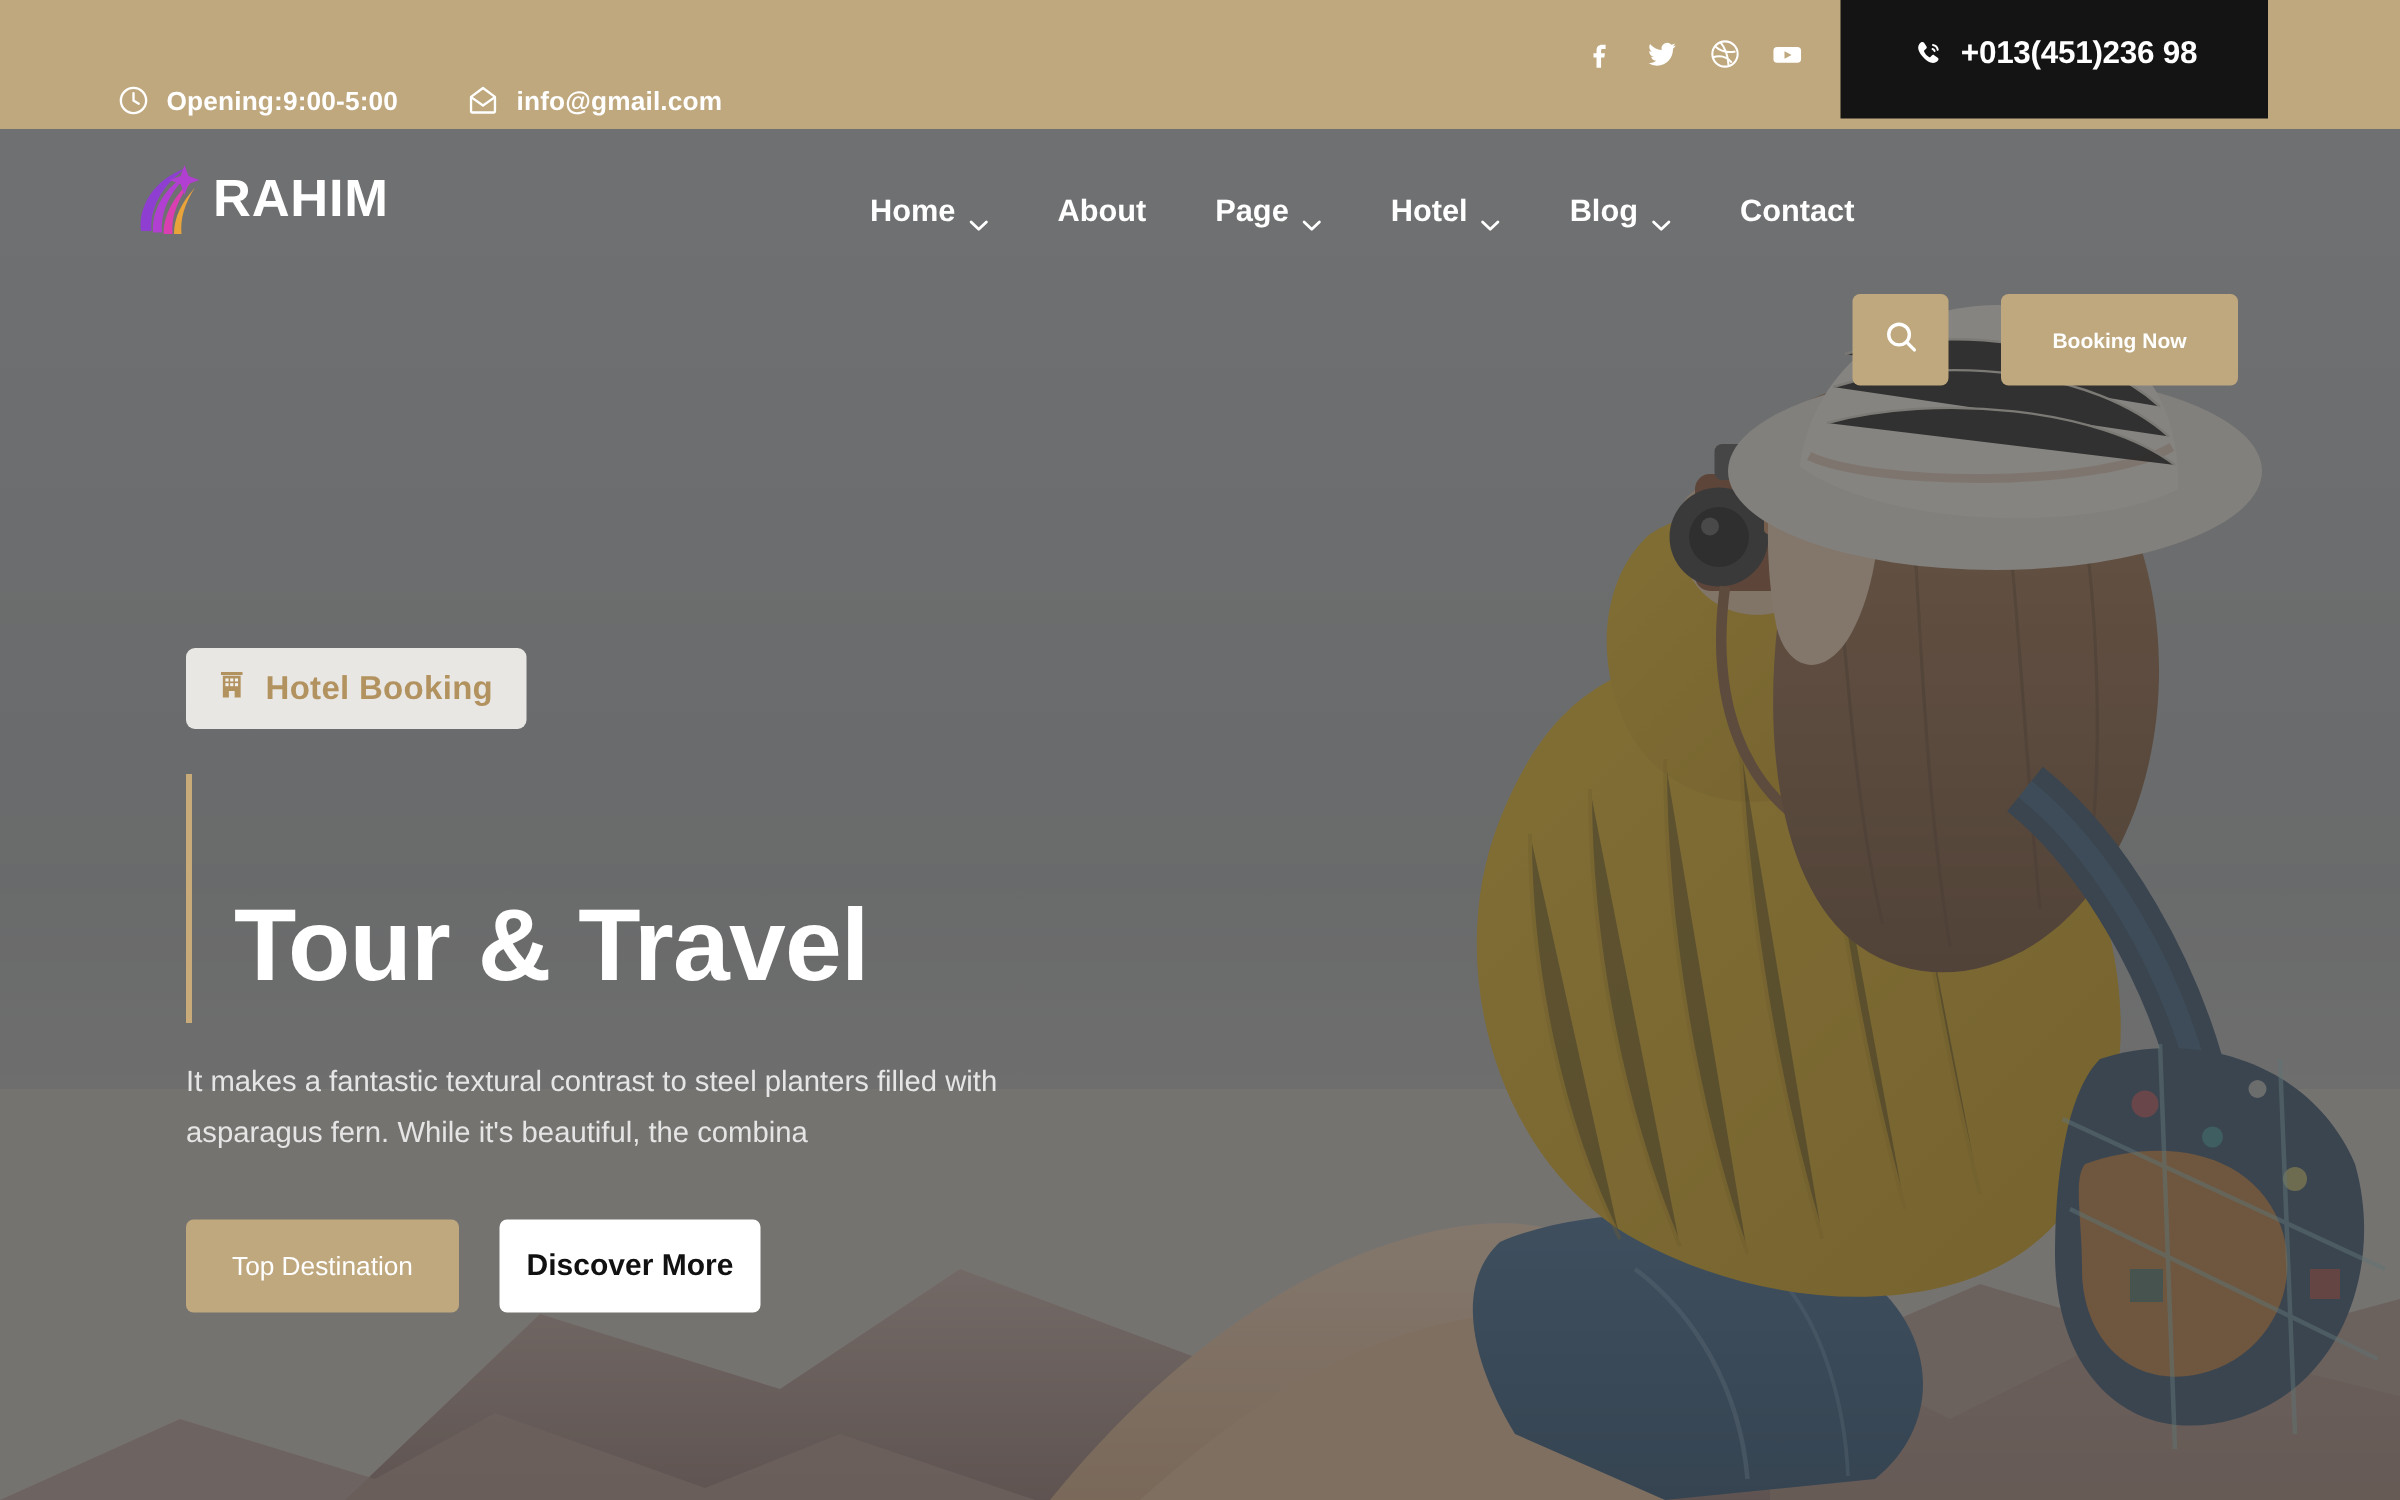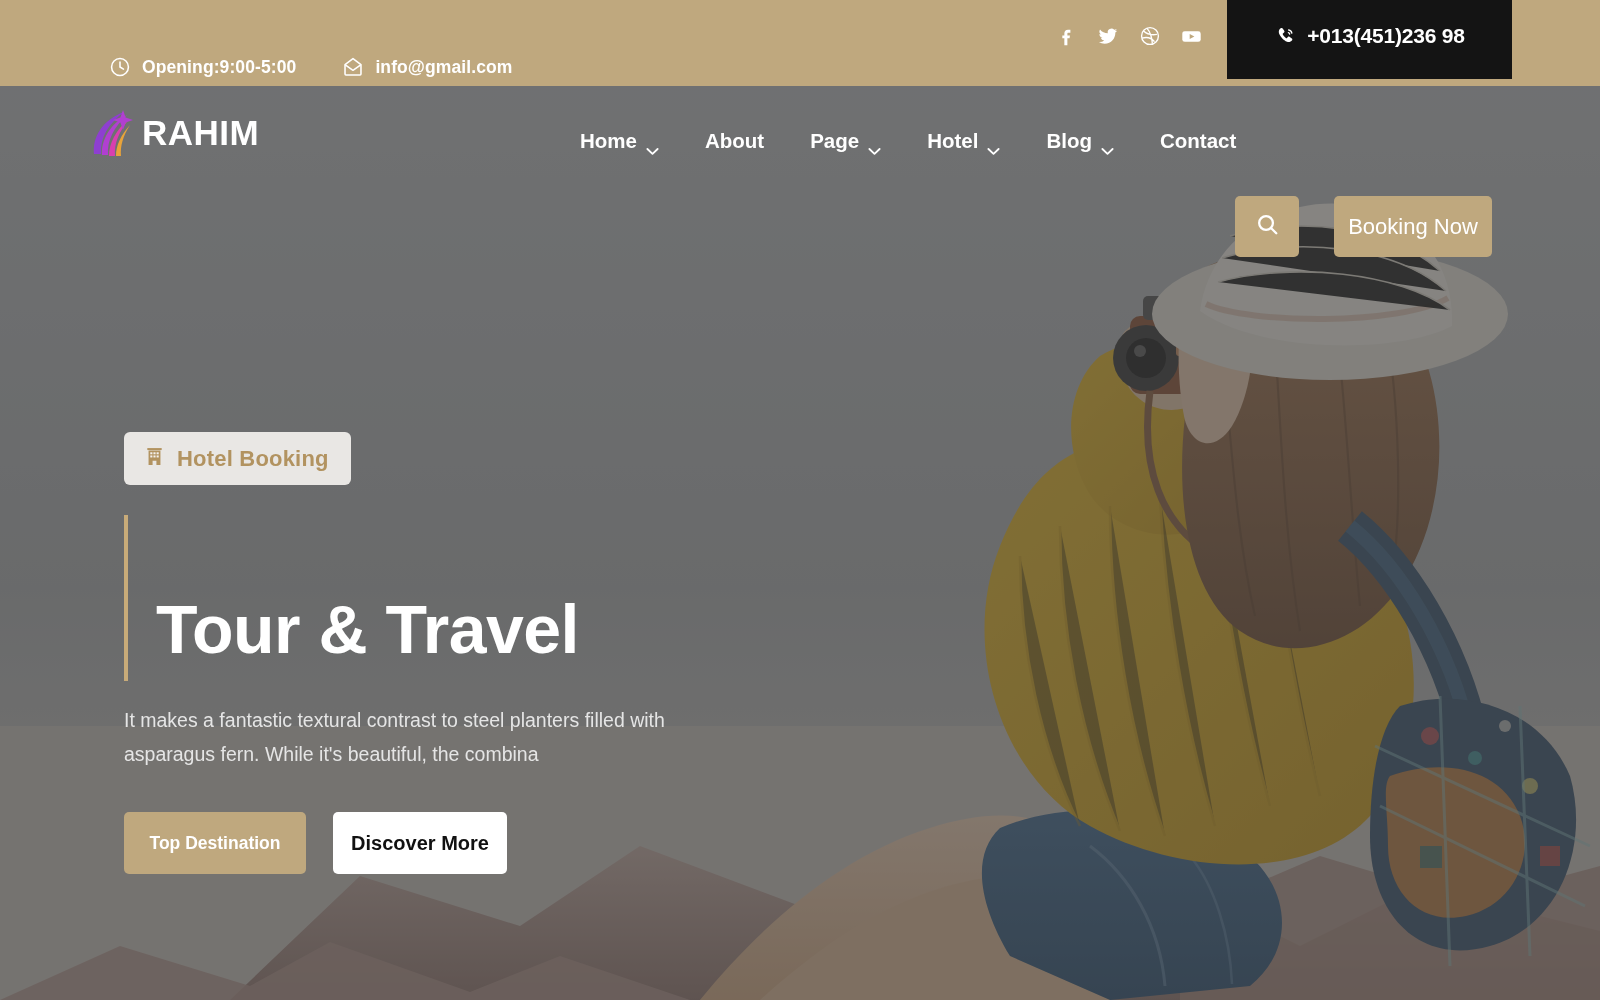--- a/index.html
+++ b/index.html
@@ -7,21 +7,21 @@
     width:1600px; height:1000px;
     font-family:"Liberation Sans", sans-serif;
     overflow:hidden; background:#666;
   }
 
   
   .topbar{
     position:absolute; left:0; top:0; width:1600px; height:86px;
     background:#bfa87e; display:flex; align-items:center;
   }
-  .topbar-left{ display:flex; align-items:flex-start; padding-left:109px; gap:46px;margin-top:48px; }
+  .topbar-left{ display:flex; align-items:flex-start; padding-left:78px; gap:46px;margin-top:48px; }
   .tb-item{ display:flex; align-items:center; gap:11px; }
   .tb-item .lbl{ color:#ffffff; font-size:17.5px; font-weight:600; letter-spacing:.1px; white-space:nowrap; }
   .tb-icon{ width:22px; height:22px; display:block; flex:0 0 22px; }
 
   .topbar-right{
     position:absolute; right:0; top:0; height:72px;
     display:flex; align-items:center;
   }
   .socials{ display:flex; align-items:center; gap:19px; padding-right:24px; }
   .soc{ width:23px; height:23px; display:flex; align-items:center; justify-content:center; cursor:pointer; }
@@ -57,41 +57,41 @@
   .chev{ width:13px; height:9px; display:block; }
 
   .search-btn{
     position:absolute; left:1235px; top:110px; width:64px; height:61px;
     background:#bfa87e; border-radius:5px; display:flex; align-items:center; justify-content:center; cursor:pointer;
   }
   .book-btn{
     position:absolute; left:1334px; top:110px; width:158px; height:61px;
     background:#bfa87e; border-radius:5px; display:flex; align-items:center; justify-content:center; cursor:pointer;
   }
-  .book-btn span{ color:#fff; font-size:22px; font-weight:400; white-space:nowrap; }
+  .book-btn span{ color:#fff; font-size:14px; font-weight:700; white-space:nowrap; }
 
   
   .hero-content{ position:absolute; left:78px; top:346px; width:700px; z-index:4;margin-left:46px; }
 
   .badge{
     display:inline-flex; align-items:center; gap:11px;
     background:rgba(244,242,239,0.92); border-radius:6px;
     padding:13px 22px 13px 19px;
   }
   .badge .btext{ color:#b29360; font-size:22px; font-weight:700; letter-spacing:.2px; }
 
   .title-wrap{ position:relative; margin-top:26px; padding-left:32px; }
   .accent-bar{ position:absolute; left:0; top:4px; width:4px; height:166px; background:#c8ab79; }
   .title{ color:#fff; font-size:68px; line-height:1.16; font-weight:800; letter-spacing:-.5px; }
 
   .desc{ margin-top:34px; color:#e5e5e5; font-size:19.5px; line-height:1.78; font-weight:400; max-width:585px; }
 
   .cta-row{ margin-top:40px; display:flex; gap:27px; }
   .btn{ display:flex; align-items:center; justify-content:center; border-radius:5px; cursor:pointer; white-space:nowrap; }
-  .btn-primary{ width:182px; height:62px; background:#bfa87e; color:#fff; font-size:17.5px; font-weight:700; }
+  .btn-primary{ width:182px; height:62px; background:#bfa87e; color:#fff; font-size:17.5px; font-weight:400; }
   .btn-light{ width:174px; height:62px; background:#fff; color:#111; font-size:20px; font-weight:700; }
 </style>
 </head>
 <body>
 
 <div class="topbar">
   <div class="topbar-left">
 
     <div class="tb-item">
       <span class="tb-icon">

